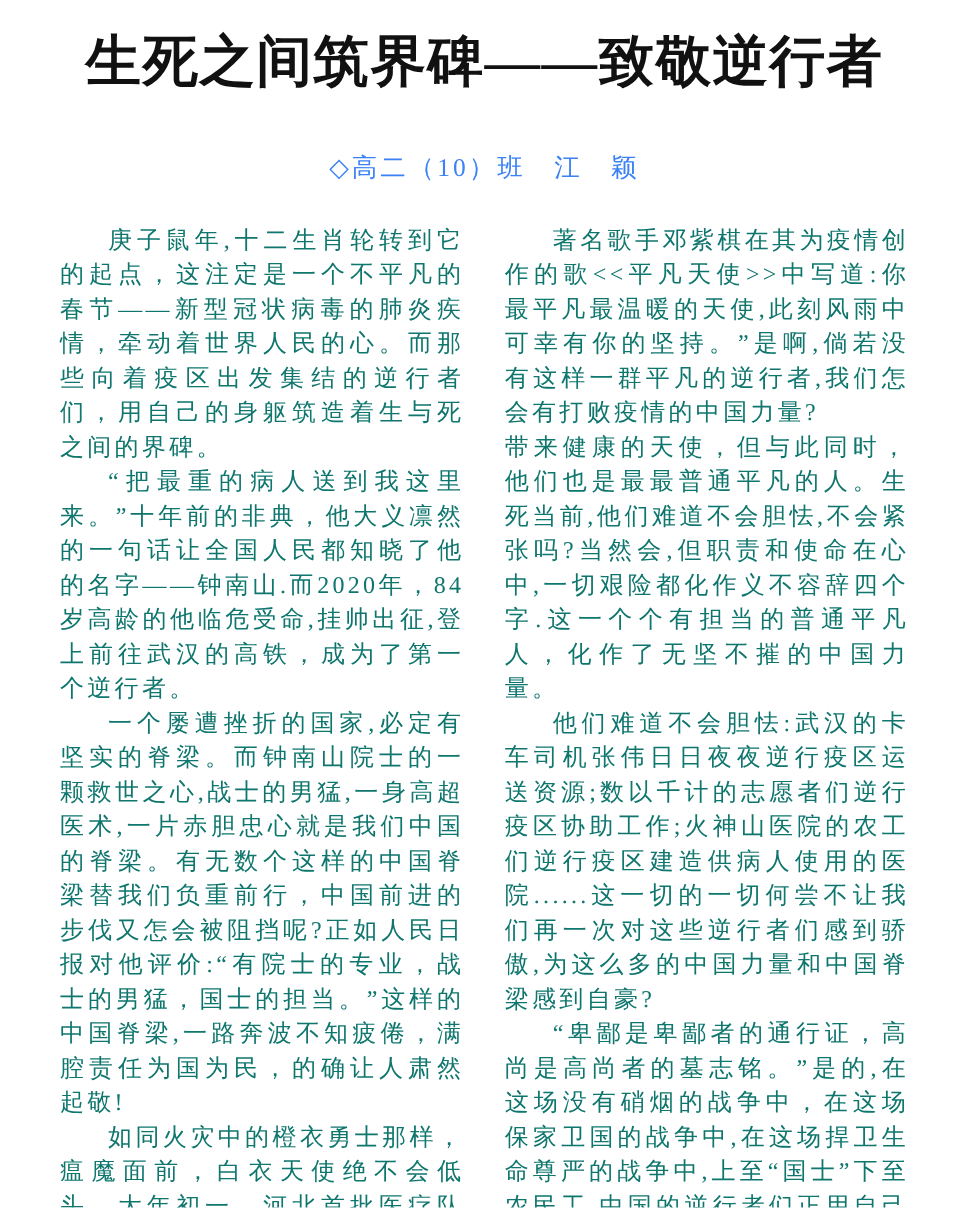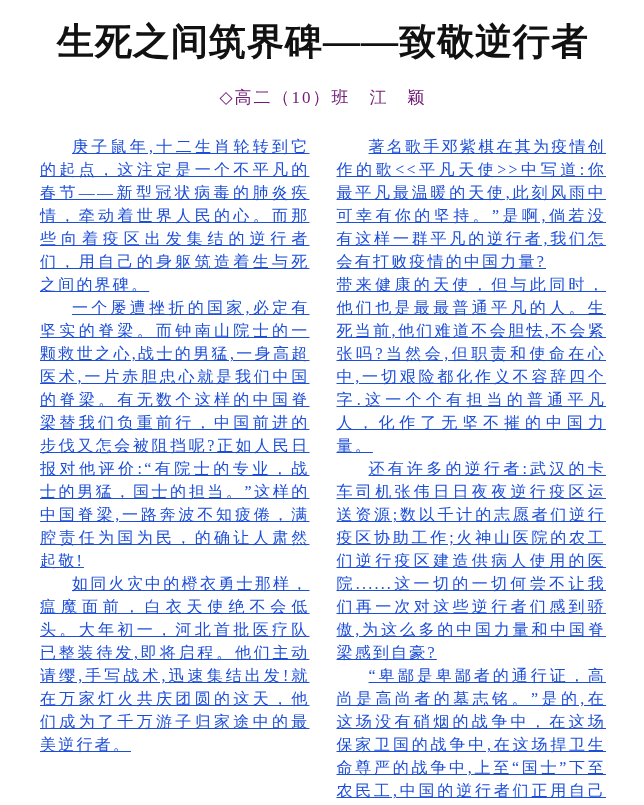--- a/index.html
+++ b/index.html
@@ -28,72 +28,72 @@
     line-height: 1.2;
     color: #111111;
     margin-top: 6px;
     white-space: nowrap;
   }
 
   .byline {
     text-align: center;
     font-size: 17px;
     letter-spacing: 2px;
-    color: #701a75;
-    margin-top: 22px;
+    color: #3b82f6;
+    margin-top: 36px;
   }
 
   .columns {
     display: flex;
     gap: 27px;
     margin-top: 26px;
   }
 
   .col {
     flex: 1 1 0;
     min-width: 0;
   }
 
   .para {
     font-size: 16px;
     line-height: 23px;
     letter-spacing: 2.2px;
     text-align: justify;
     text-justify: inter-character;
     text-indent: 2em;
-    color: #1d4ed8;
+    color: #0f766e;
     word-break: break-all;
-    text-decoration: underline;
   }
 
   .para.cont {
     text-indent: 0;
   }
 </style>
 </head>
 <body>
 
 <div class="page">
 
   <h1 class="title">生死之间筑界碑——致敬逆行者</h1>
 
   <div class="byline">◇高二（10）班　江　颖</div>
 
   <div class="columns">
 
     <div class="col">
       <p class="para">庚子鼠年,十二生肖轮转到它的起点，这注定是一个不平凡的春节——新型冠状病毒的肺炎疾情，牵动着世界人民的心。而那些向着疫区出发集结的逆行者们，用自己的身躯筑造着生与死之间的界碑。</p>
+      <p class="para">“把最重的病人送到我这里来。”十年前的非典，他大义凛然的一句话让全国人民都知晓了他的名字——钟南山.而2020年，84岁高龄的他临危受命,挂帅出征,登上前往武汉的高铁，成为了第一个逆行者。</p>
       <p class="para">一个屡遭挫折的国家,必定有坚实的脊梁。而钟南山院士的一颗救世之心,战士的男猛,一身高超医术,一片赤胆忠心就是我们中国的脊梁。有无数个这样的中国脊梁替我们负重前行，中国前进的步伐又怎会被阻挡呢?正如人民日报对他评价:“有院士的专业，战士的男猛，国士的担当。”这样的中国脊梁,一路奔波不知疲倦，满腔责任为国为民，的确让人肃然起敬!</p>
       <p class="para">如同火灾中的橙衣勇士那样，瘟魔面前，白衣天使绝不会低头。大年初一，河北首批医疗队已整装待发,即将启程。他们主动请缨,手写战术,迅速集结出发!就在万家灯火共庆团圆的这天，他们成为了千万游子归家途中的最美逆行者。</p>
 
     </div>
 
     <div class="col">
       <p class="para">著名歌手邓紫棋在其为疫情创作的歌&lt;&lt;平凡天使&gt;&gt;中写道:你最平凡最温暖的天使,此刻风雨中可幸有你的坚持。”是啊,倘若没有这样一群平凡的逆行者,我们怎会有打败疫情的中国力量?</p>
       <p class="para cont">带来健康的天使，但与此同时，他们也是最最普通平凡的人。生死当前,他们难道不会胆怯,不会紧张吗?当然会,但职责和使命在心中,一切艰险都化作义不容辞四个字.这一个个有担当的普通平凡人，化作了无坚不摧的中国力量。</p>
-      <p class="para">还有许多的逆行者:武汉的卡车司机张伟日日夜夜逆行疫区运送资源;数以千计的志愿者们逆行疫区协助工作;火神山医院的农工们逆行疫区建造供病人使用的医院......这一切的一切何尝不让我们再一次对这些逆行者们感到骄傲,为这么多的中国力量和中国脊梁感到自豪?</p>
+      <p class="para">他们难道不会胆怯:武汉的卡车司机张伟日日夜夜逆行疫区运送资源;数以千计的志愿者们逆行疫区协助工作;火神山医院的农工们逆行疫区建造供病人使用的医院......这一切的一切何尝不让我们再一次对这些逆行者们感到骄傲,为这么多的中国力量和中国脊梁感到自豪?</p>
       <p class="para">“卑鄙是卑鄙者的通行证，高尚是高尚者的墓志铭。”是的,在这场没有硝烟的战争中，在这场保家卫国的战争中,在这场捍卫生命尊严的战争中,上至“国士”下至农民工,中国的逆行者们正用自己的高尚的品格、坚强的意志、不变的信仰筑造着生与死之间的界碑。</p>
 
     </div>
 
   </div>
 
 </div>
 
 </body></html>

